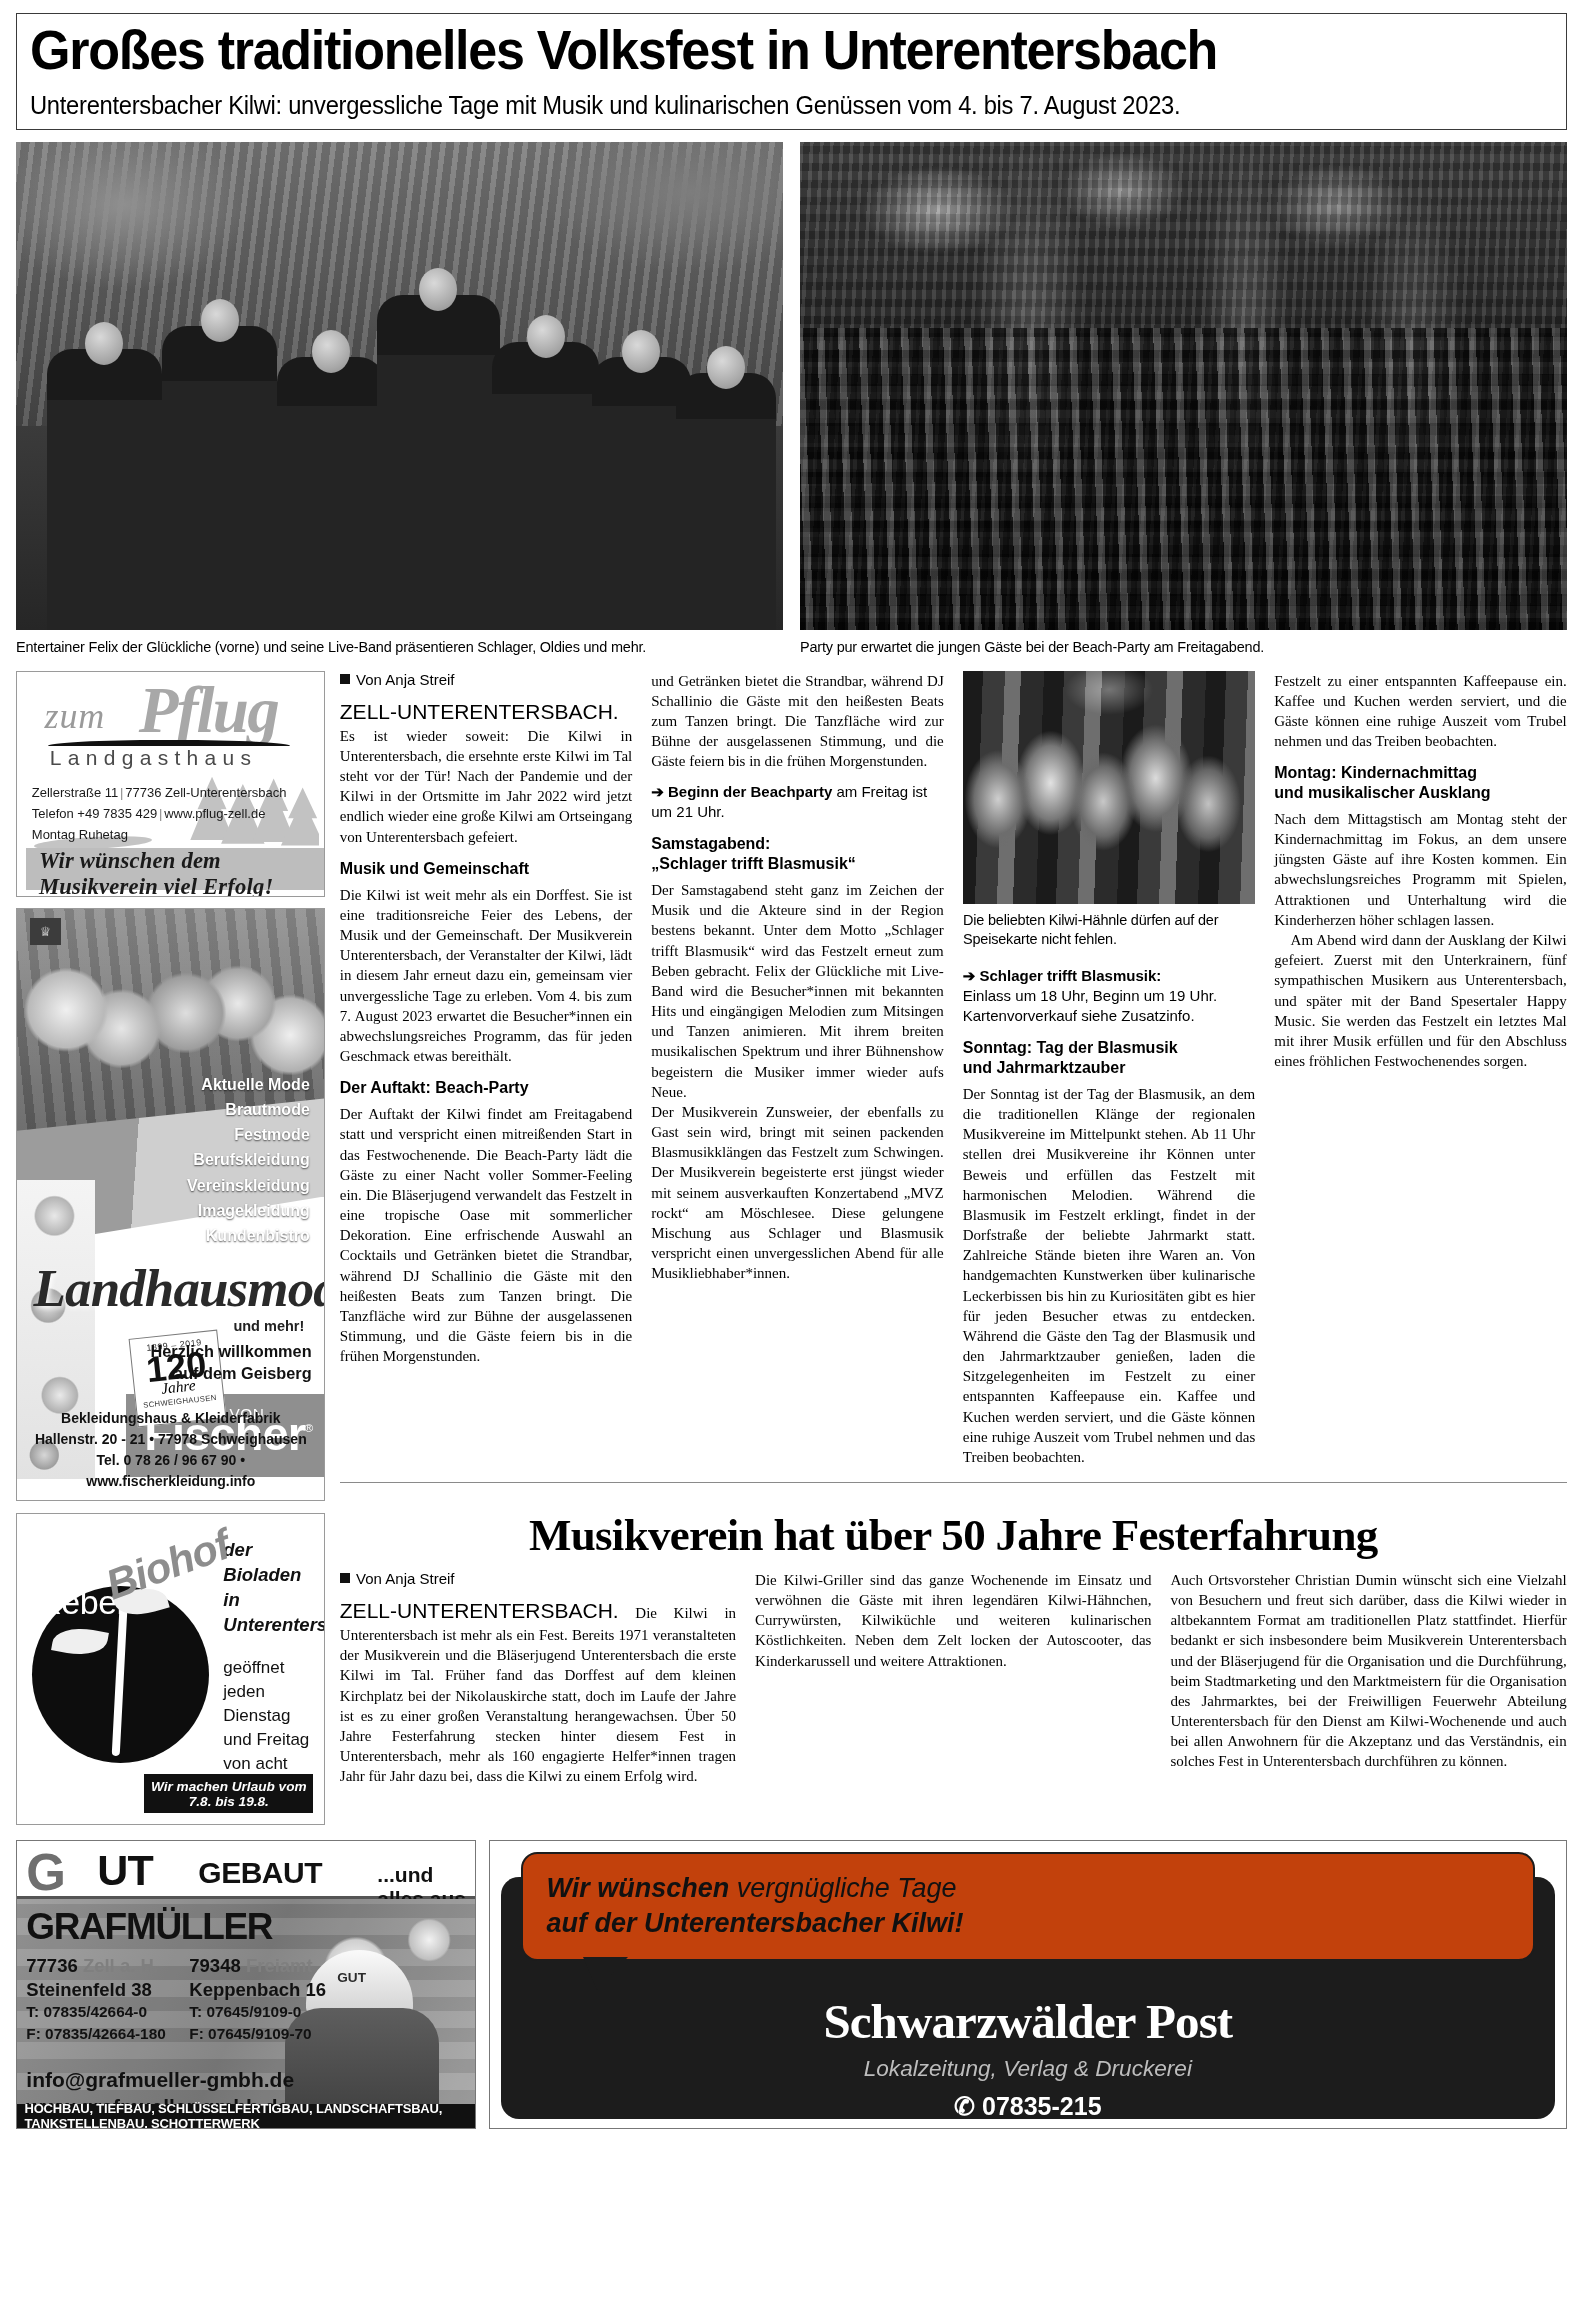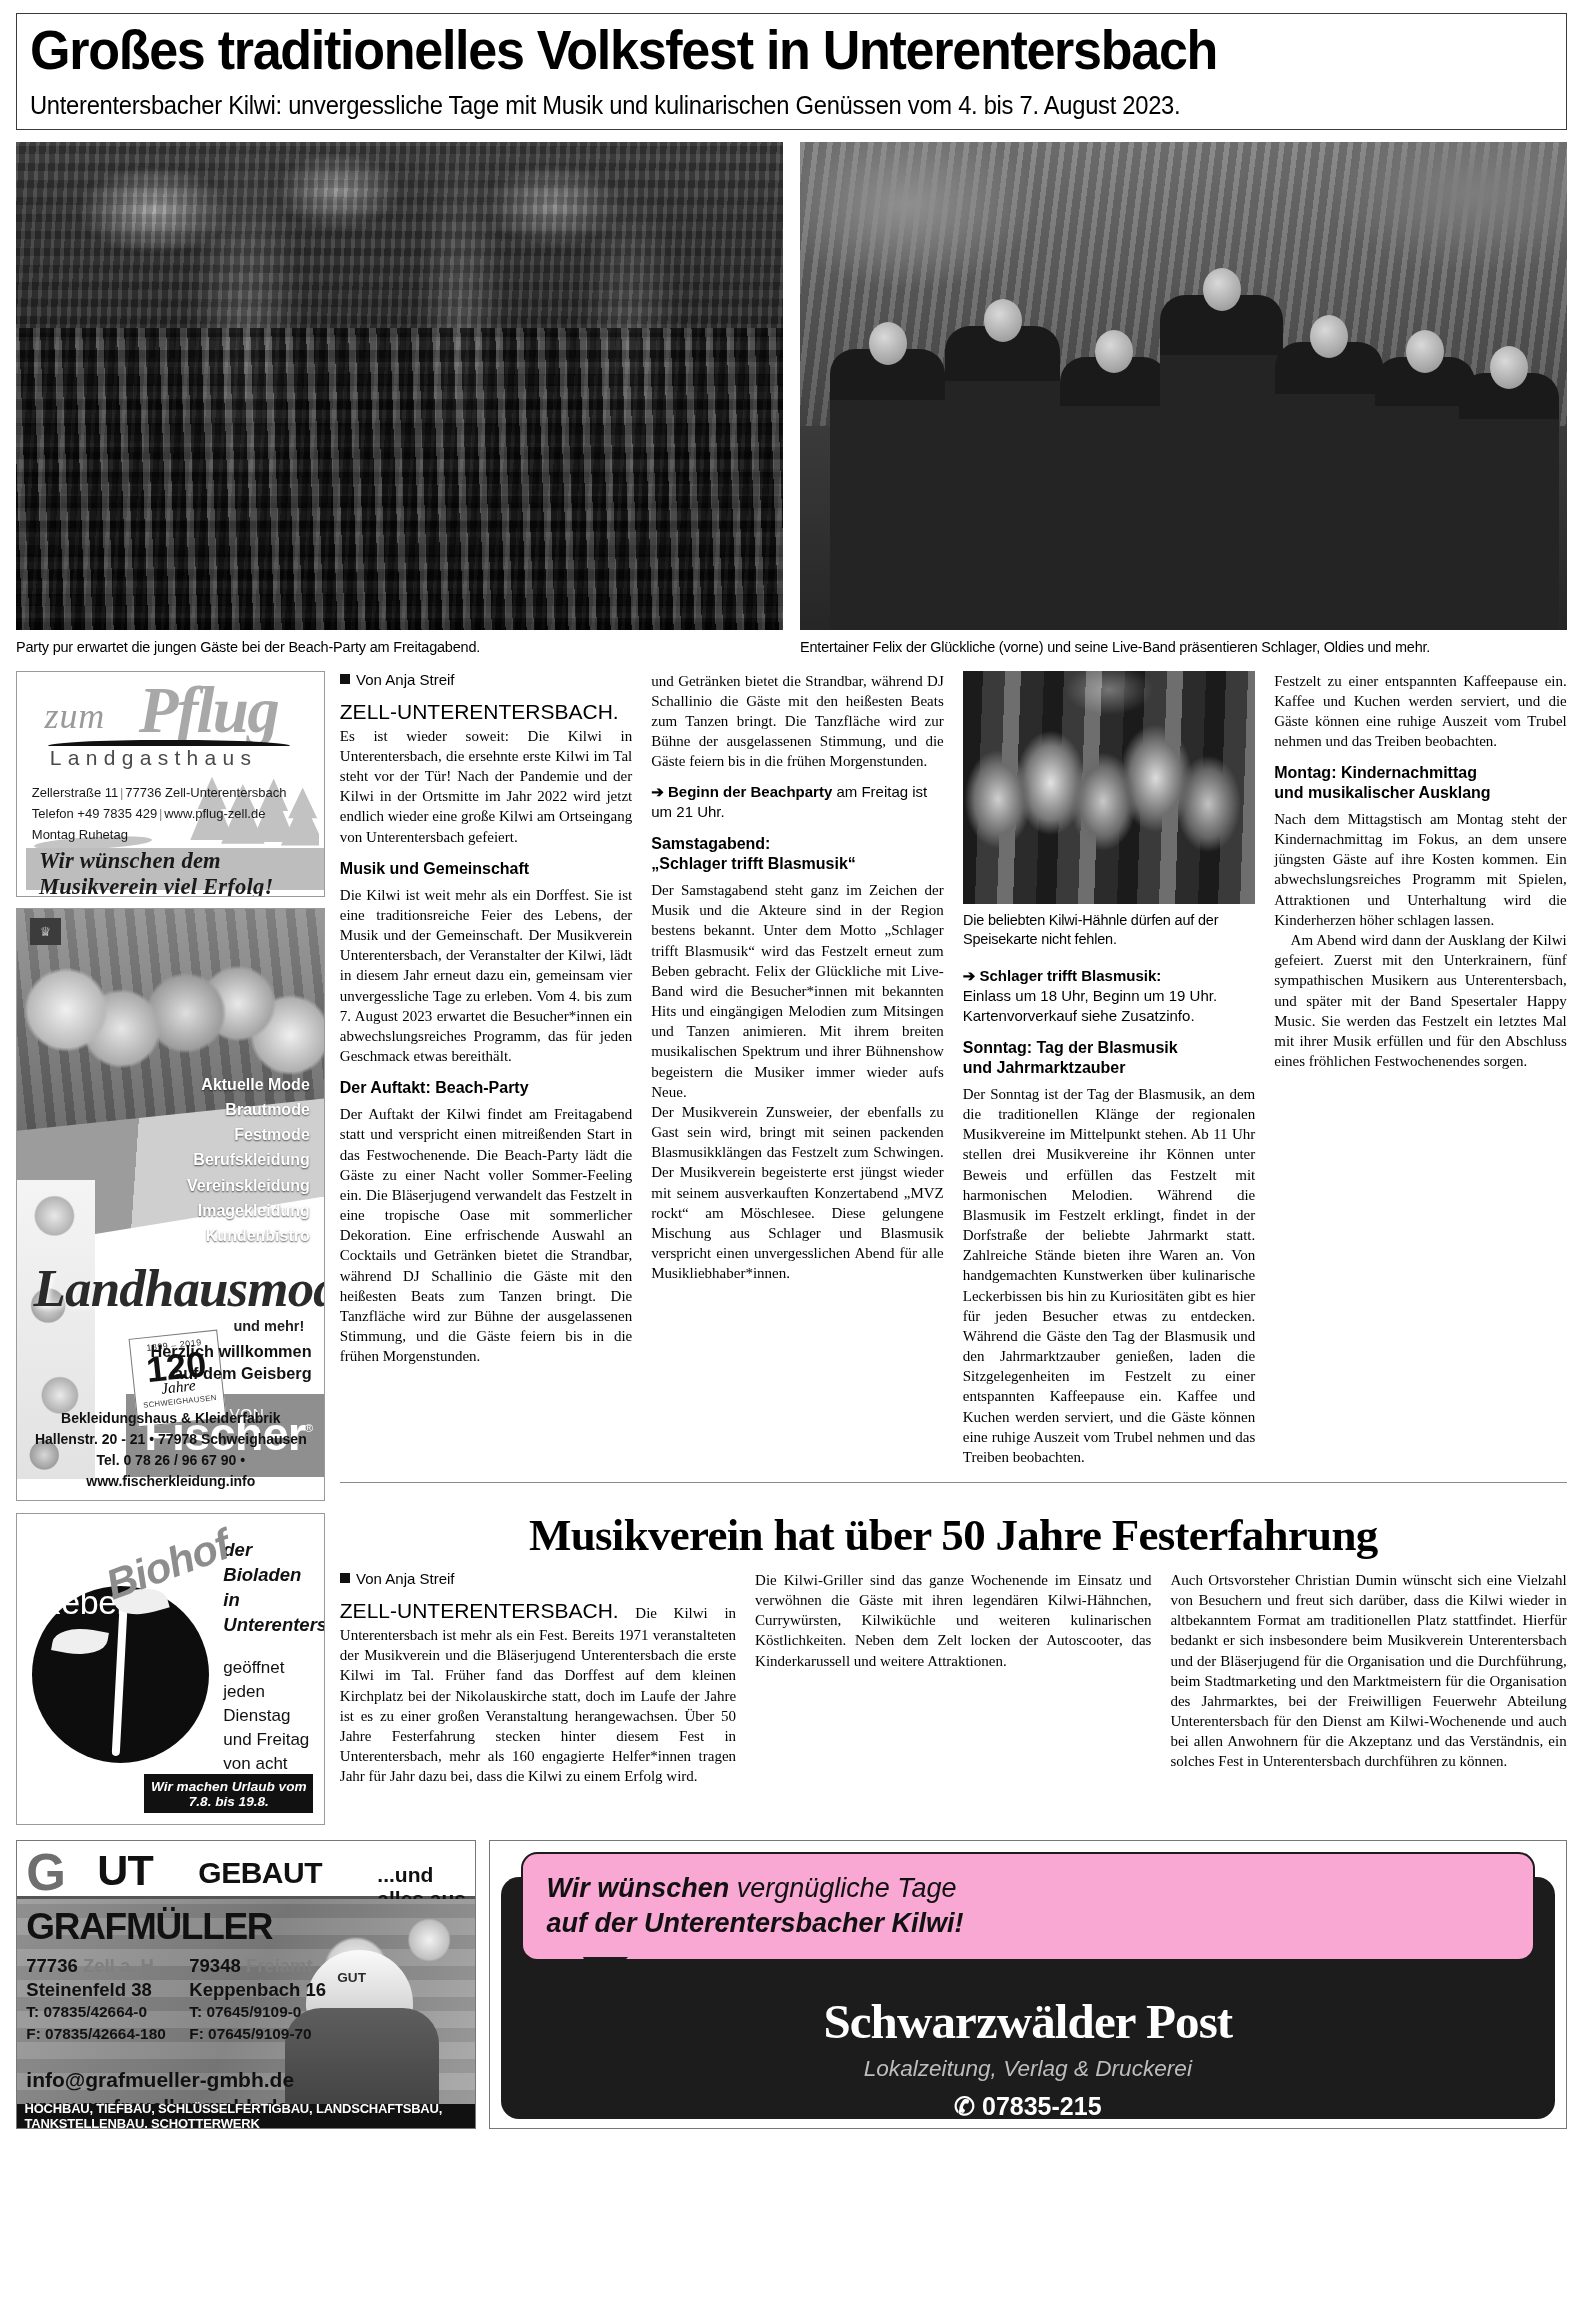--- a/index.html
+++ b/index.html
@@ -429,21 +429,21 @@
     font-family: "Liberation Sans", sans-serif; font-weight: 700; font-size: 13px; letter-spacing: -0.2px;
   }
 
   .swp { flex: 1; border: 0.9px solid #777; background: #fff; position: relative; height: 289px; overflow: hidden; }
   .swp-dark {
     position: absolute; left: 11px; right: 11px; top: 36px; bottom: 9px;
     background: #1c1c1c; border-radius: 18px;
   }
   .swp-bubble {
     position: absolute; left: 31px; right: 31px; top: 11px; height: 109px;
-    background: #f9a8d4; border: 2.7px solid #1c1c1c; border-radius: 16.3px;
+    background: #c2410c; border: 2.7px solid #1c1c1c; border-radius: 16.3px;
     display: flex; flex-direction: column; justify-content: center; padding-left: 23.5px;
   }
   .swp-bubble::after {
     content: ""; position: absolute; left: 60px; bottom: -31px;
     width: 0; height: 0; border-left: 14.5px solid transparent;
     border-right: 31px solid transparent; border-top: 33px solid #1c1c1c;
   }
   .swp-l1, .swp-l2 {
     font-family: "Liberation Sans", sans-serif; font-weight: 700; font-style: italic;
     font-size: 27px; line-height: 1.32; color: #111;
@@ -468,24 +468,20 @@
 <body>
 
 <div class="page">
 
   <div class="masthead">
     <div class="mast-title">Großes traditionelles Volksfest in Unterentersbach</div>
     <div class="mast-sub">Unterentersbacher Kilwi: unvergessliche Tage mit Musik und kulinarischen Genüssen vom 4. bis 7. August 2023.</div>
   </div>
 
   <div class="photo-row">
-    <div class="photo-col">
-      <div class="photo ph-crowd"></div>
-      <div class="cap">Party pur erwartet die jungen Gäste bei der Beach-Party am Freitagabend.</div>
-    </div>
     <div class="photo-col">
       <div class="photo ph-band">
         <div class="sky"></div>
         <div class="people">
           <div class="p" style="left:4%;width:15%;height:72%">
               <div class="head"></div>
             </div>
           <div class="p" style="left:19%;width:15%;height:78%">
               <div class="head"></div>
             </div>
@@ -501,20 +497,24 @@
           <div class="p" style="left:75%;width:13%;height:70%">
               <div class="head"></div>
             </div>
           <div class="p" style="left:86%;width:13%;height:66%">
               <div class="head"></div>
             </div>
         </div>
       </div>
       <div class="cap">Entertainer Felix der Glückliche (vorne) und seine Live-Band präsentieren Schlager, Oldies und mehr.</div>
     </div>
+    <div class="photo-col">
+      <div class="photo ph-crowd"></div>
+      <div class="cap">Party pur erwartet die jungen Gäste bei der Beach-Party am Freitagabend.</div>
+    </div>
   </div>
 
   <div class="body-grid">
 
     <div class="col-ads">
 
       <div class="adbox pflug">
         <div class="pflug-logo">
           <span class="pflug-zum">zum</span>
           <span class="pflug-pflug">Pflug</span>

